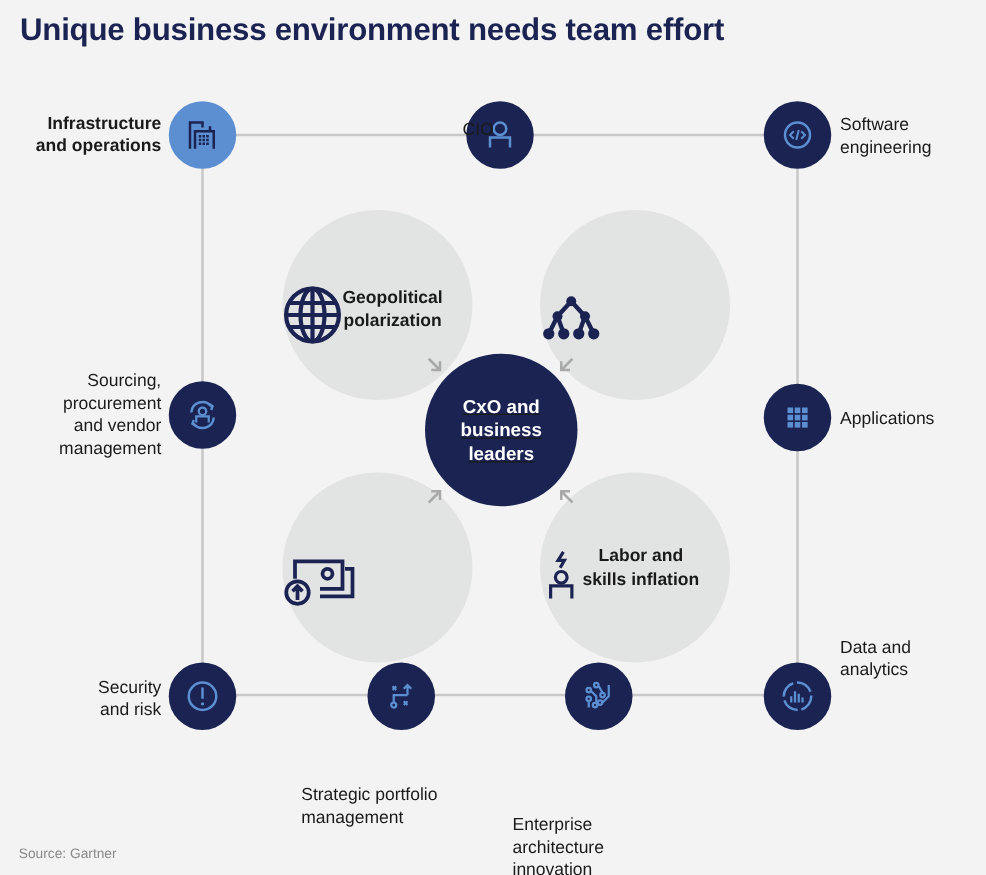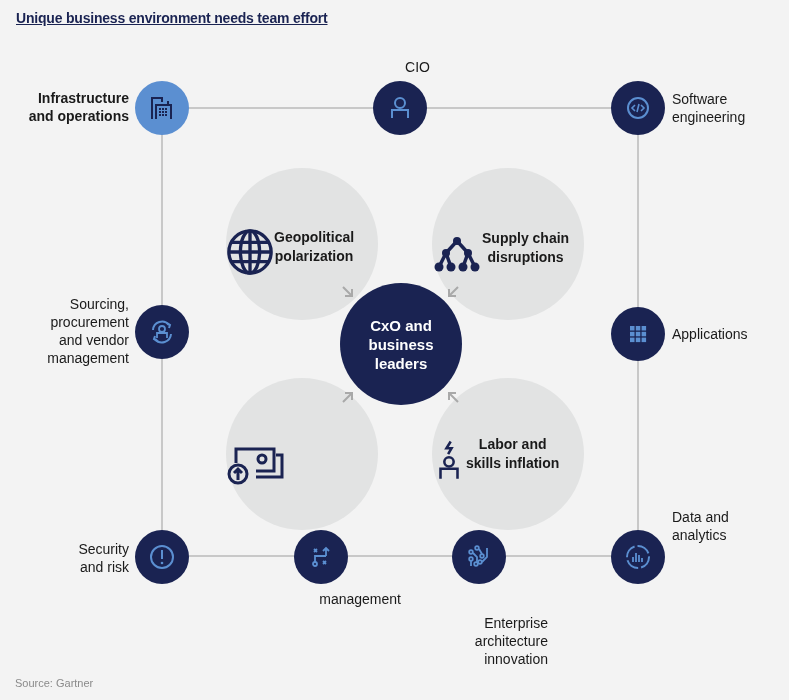--- a/index.html
+++ b/index.html
@@ -1,33 +1,33 @@
 <!DOCTYPE html>
 <html><head>
 <meta charset="utf-8">
 <style>
   html, body { margin:0; padding:0; }
   body { width:789px; height:700px; background:#f3f3f3; position:relative; overflow:hidden;
          font-family:"Liberation Sans", sans-serif; color:#1a1a1a; }
-  .title { position:absolute; left:16px; top:10px; font-size:14px; font-weight:bold; color:#1a2352; letter-spacing:-0.2px;text-decoration:underline; }
+  .title { position:absolute; left:16px; top:10px; font-size:25px; font-weight:bold; color:#1a2352; letter-spacing:-0.2px; }
   .source { position:absolute; left:15px; top:677px; font-size:11px; color:#8a8a8a; }
   svg.lines { position:absolute; left:0; top:0; }
   .node { position:absolute; width:54px; height:54px; border-radius:50%; background:#1a2352;
           display:flex; align-items:center; justify-content:center; }
   .node.light { background:#5b8fd1; }
   .node svg { width:30px; height:30px; }
   .lbl { position:absolute; font-size:14px; line-height:18px; color:#1a1a1a; }
   .lbl.r { text-align:right; }
-  .lbl.c { text-align:right; }
+  .lbl.c { text-align:left;margin-top:36px; }
   .lbl.b { font-weight:bold; }
   .big { position:absolute; width:152px; height:152px; border-radius:50%; background:#e2e3e3;
          display:flex; align-items:center; }
   .big .t { font-size:14px; line-height:19px; font-weight:bold; text-align:center; color:#1a1a1a; }
   .center { position:absolute; left:340px; top:283px; width:122px; height:122px; border-radius:50%;
-            background:#1a2352; display:flex; align-items:center; justify-content:center; }
+            background:#1a2352; display:flex; align-items:center; justify-content:center;text-decoration:underline; }
   .center .t { color:#fff; font-weight:bold; font-size:15px; line-height:19px; text-align:center; }
   .arrow { position:absolute; width:14px; height:14px; }
 </style>
 </head>
 <body>
 
 <div class="title">Unique business environment needs team effort</div>
 
 <svg class="lines" width="789" height="700">
   <rect x="162" y="108" width="476" height="448" fill="none" stroke="#c8c8c8" stroke-width="2"></rect>
@@ -127,20 +127,21 @@
 
 <div class="node" style="left:294px;top:530px">
   <svg viewBox="0 0 30 30">
     <path d="M8 7l3 3M11 7l-3 3M17 19l3 3M20 19l-3 3" stroke="#5b8fd1" stroke-width="1.8"></path>
     <path d="M20 14V6M17 9l3-3 3 3" fill="none" stroke="#5b8fd1" stroke-width="1.8"></path>
     <path d="M20 14h-11v6" fill="none" stroke="#5b8fd1" stroke-width="1.8"></path>
     <circle cx="9" cy="22" r="2" fill="none" stroke="#5b8fd1" stroke-width="1.8"></circle>
   </svg>
 </div>
 <div class="lbl c" style="left:241px;top:590px;width:160px">
+  <div>Strategic portfolio</div>
   <div>management</div>
 </div>
 
 <div class="node" style="left:452px;top:530px">
   <svg viewBox="0 0 30 30">
     <g fill="none" stroke="#5b8fd1" stroke-width="1.8">
       <circle cx="13" cy="6" r="1.8"></circle>
         <circle cx="7" cy="10" r="1.8"></circle>
         <circle cx="7" cy="17" r="1.8"></circle>
       <circle cx="12" cy="22" r="1.8"></circle>
@@ -189,24 +190,20 @@
     <g fill="#1a2352">
       <circle cx="25" cy="6" r="4"></circle>
         <circle cx="14" cy="18" r="4"></circle>
         <circle cx="36" cy="18" r="4"></circle>
       <circle cx="7" cy="32" r="4.5"></circle>
         <circle cx="19" cy="32" r="4.5"></circle>
         <circle cx="31" cy="32" r="4.5"></circle>
         <circle cx="43" cy="32" r="4.5"></circle>
     </g>
   </svg>
-  <div class="t" style="margin-top:8px">
-    <div>Supply chain</div>
-    <div>disruptions</div>
-  </div>
 </div>
 
 <div class="big" style="left:226px;top:378px">
   <svg viewBox="0 0 60 40" style="width:60px;height:40px;margin-top:22px">
     <g fill="none" stroke="#1a2352" stroke-width="3">
       <path d="M10 18V4h38v22H30"></path>
       <path d="M50 10h6v22H30"></path>
       <circle cx="36" cy="14" r="4"></circle>
       <circle cx="12" cy="29" r="9"></circle>
     </g>

